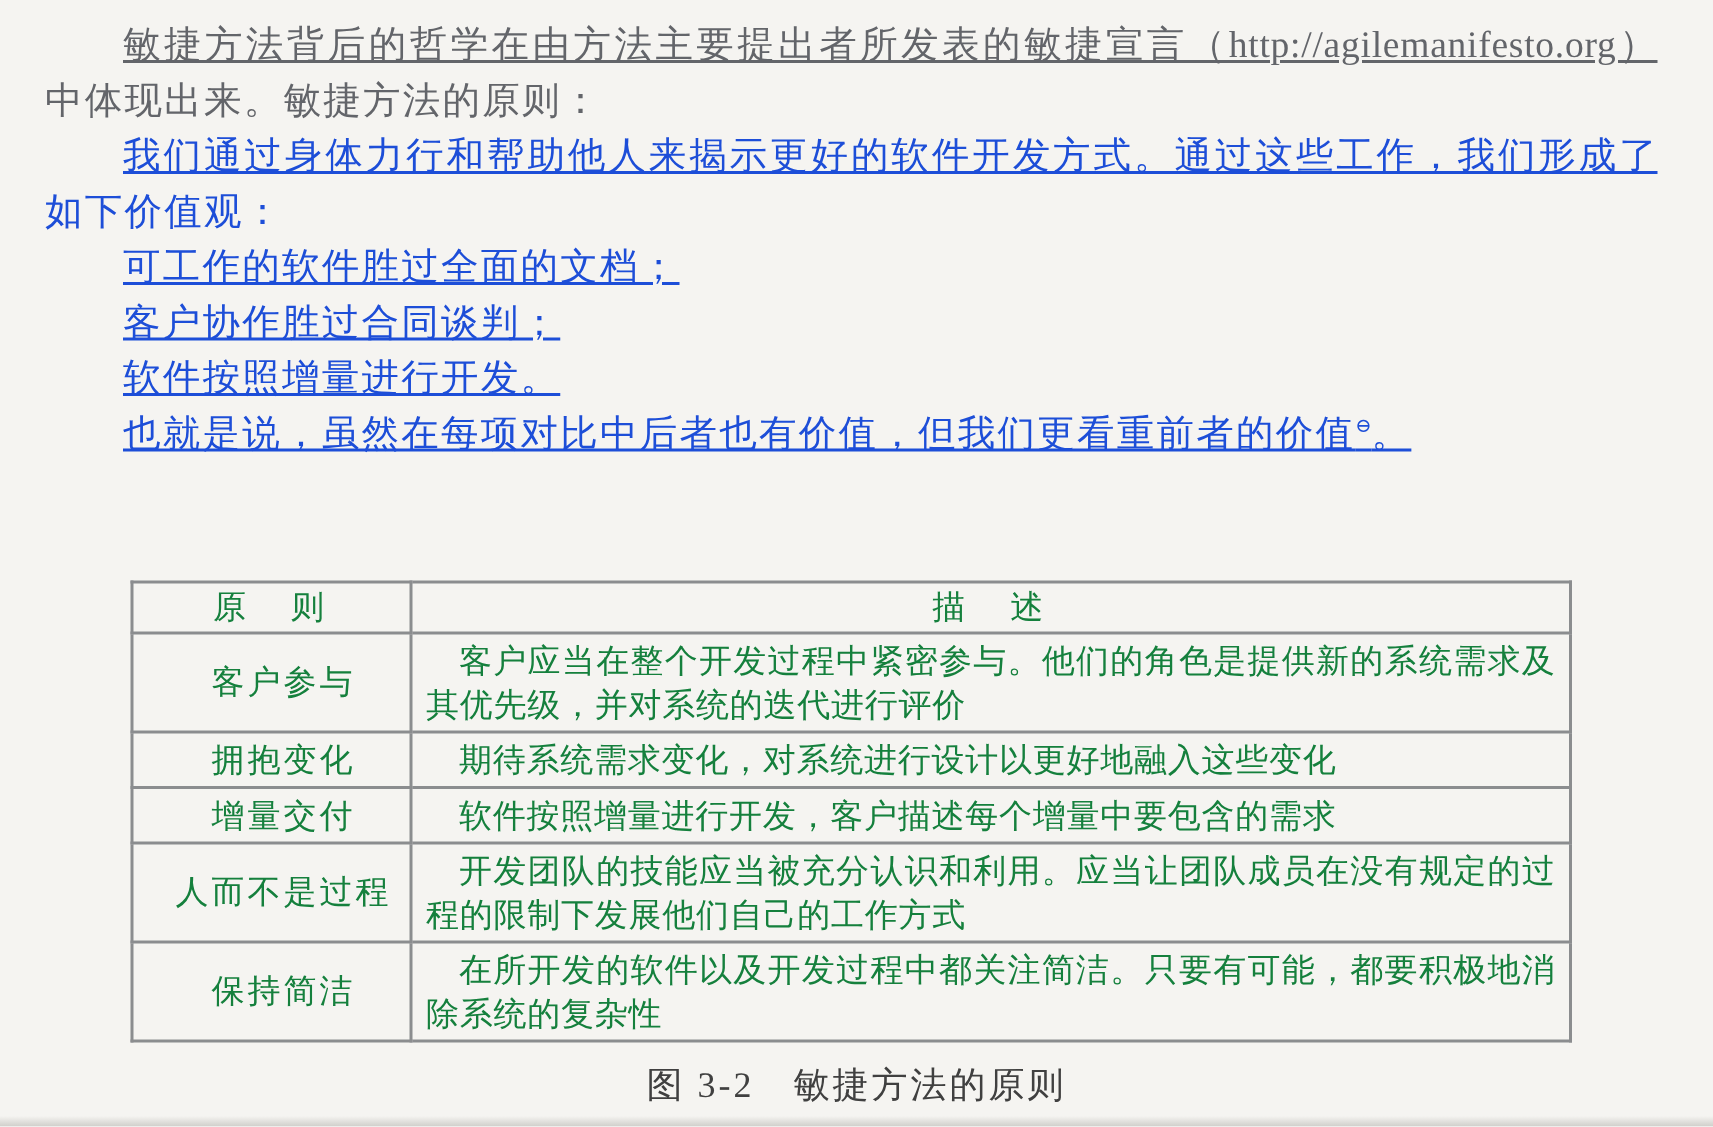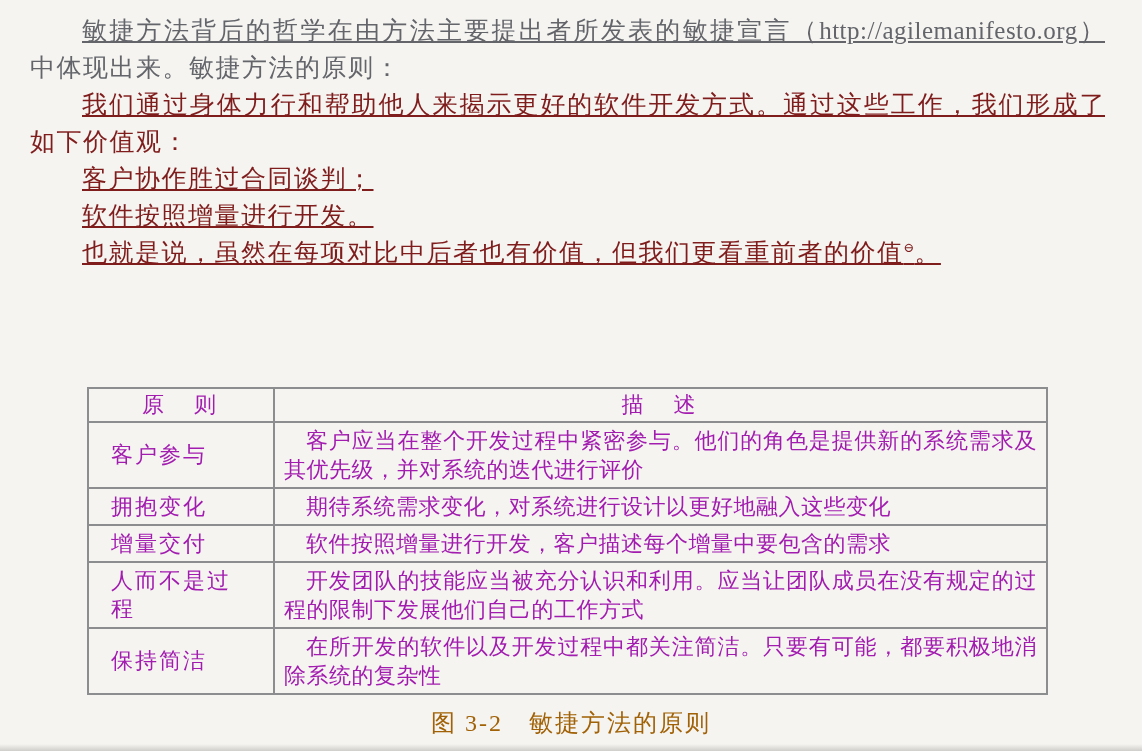--- a/index.html
+++ b/index.html
@@ -33,21 +33,21 @@
     letter-spacing: 1.5px;
     white-space: normal;
   }
   .indent { text-indent: 52px; text-decoration: underline; }
   .fill {
     text-align: justify;
     text-align-last: justify;
     letter-spacing: 0.5px;
   }
   .kai {
-    color: #7f1d1d;
+    color: #1d4ed8;
     font-weight: 400;
   }
   .fnmark {
     font-size: 13px;
     letter-spacing: 0;
     vertical-align: super;
     line-height: 0;
   }
   table.principles {
     position: absolute;
@@ -55,63 +55,64 @@
     left: 87px;
     width: 961px;
     border-collapse: collapse;
     table-layout: fixed;
   }
   table.principles th,
   table.principles td {
     border: 2px solid #8b8d8f;
     font-size: 22px;
     font-weight: normal;
-    color: #a21caf;
+    color: #15803d;
   }
   table.principles th { height: 29px; padding: 1px 0; text-align: center; letter-spacing: 4px; }
   th.col-principle, td.col-principle { width: 184px; }
   td.principle {
     vertical-align: middle;
-    text-align: left;
-    padding: 3px 20px 3px 22px;
+    text-align: center;
+    padding: 3px 6px 3px 22px;
     letter-spacing: 2px;
     line-height: 28px;
   }
   td.desc {
     vertical-align: middle;
     padding: 3px 9px;
     line-height: 29px;
     text-indent: 22px;
     text-align: justify;
     letter-spacing: 0.5px;
     margin-top: 17px;
   }
   .caption {
     position: absolute;
     top: 707px;
     left: 0;
     width: 1142px;
     text-align: center;
     font-size: 24px;
     letter-spacing: 2px;
-    color: #a16207;
+    color: #404040;
   }
 </style>
 </head>
 <body>
 
 <div class="page">
 
   <div class="text-block">
     <p class="line indent fill">敏捷方法背后的哲学在由方法主要提出者所发表的敏捷宣言（http://agilemanifesto.org）</p>
     <p class="line">中体现出来。敏捷方法的原则：</p>
 
     <p class="line indent fill kai">我们通过身体力行和帮助他人来揭示更好的软件开发方式。通过这些工作，我们形成了</p>
     <p class="line kai">如下价值观：</p>
 
+    <p class="line indent kai">可工作的软件胜过全面的文档；</p>
     <p class="line indent kai">客户协作胜过合同谈判；</p>
     <p class="line indent kai">软件按照增量进行开发。</p>
 
     <p class="line indent kai">
       <span>也就是说，虽然在每项对比中后者也有价值，但我们更看重前者的价值</span><sup class="fnmark">⊖</sup><span>。</span>
     </p>
   </div>
 
   <table class="principles">
     <thead>

